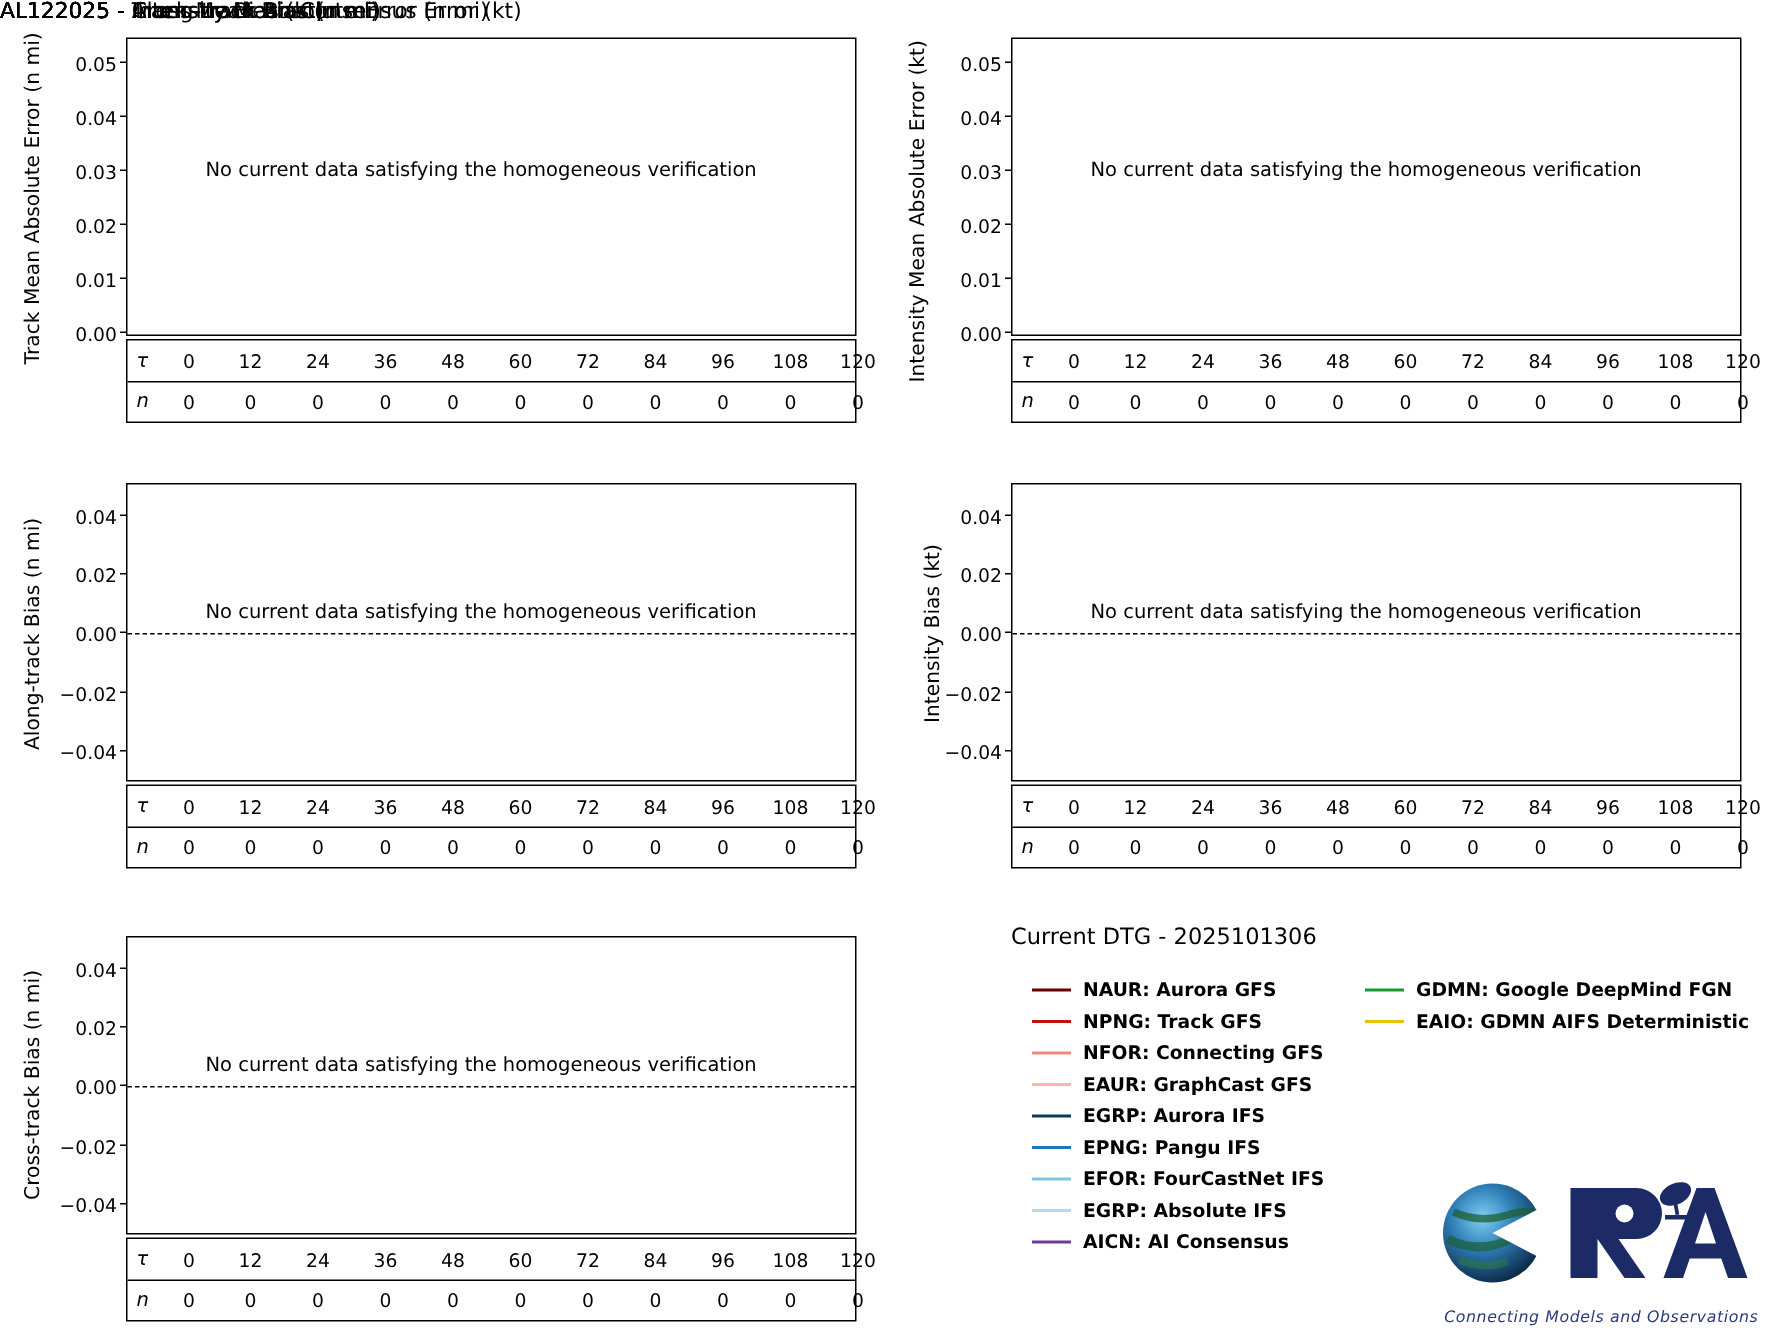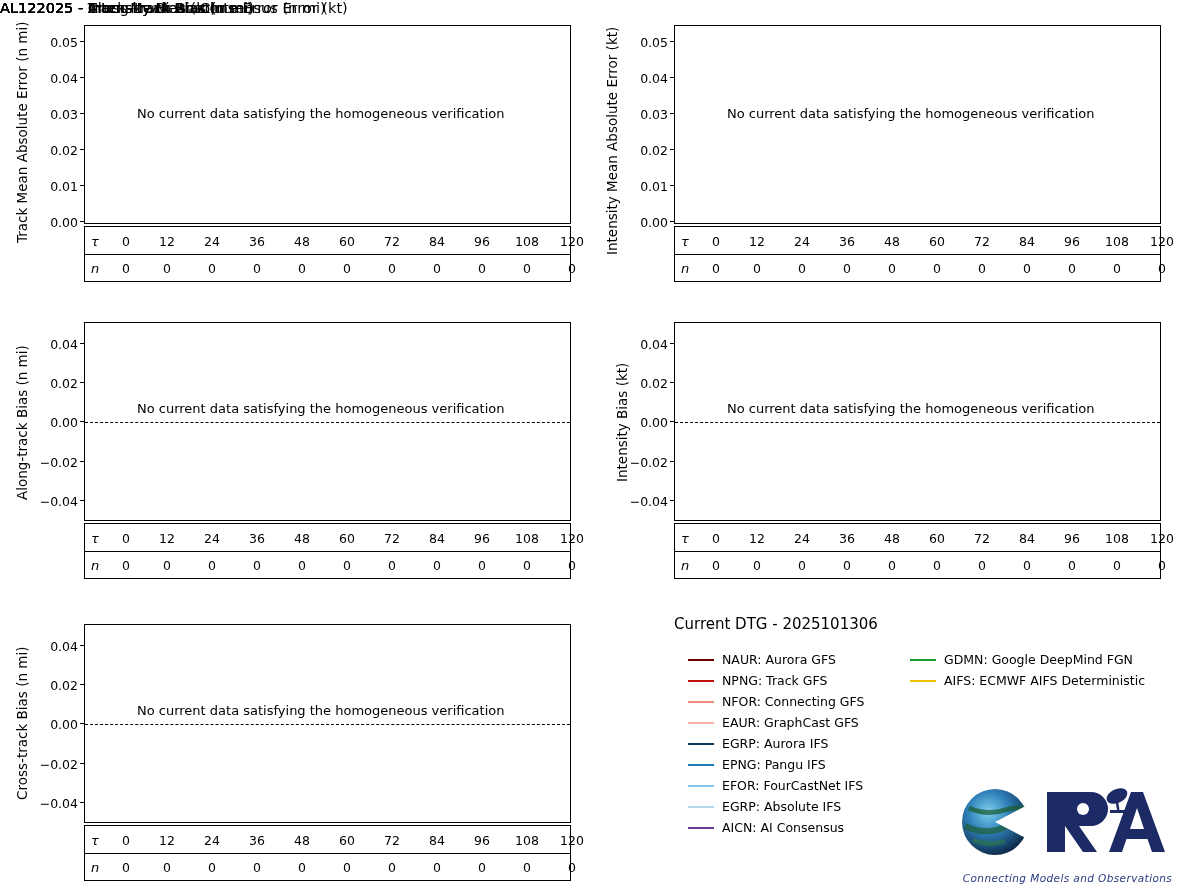--- a/index.html
+++ b/index.html
@@ -400,21 +400,21 @@
       <div class="tbl-cell" style="left:339px; width:26px;">0</div>
       <div class="tbl-cell" style="left:384px; width:26px;">0</div>
       <div class="tbl-cell" style="left:424px; width:36px;">0</div>
       <div class="tbl-cell" style="left:469px; width:36px;">0</div>
     </div>
   </div>
 </div>
 
 <div class="dtg-title" style="left:674px; top:615px;">Current DTG - 2025101306</div>
 
-<div class="legend" style="left:688px; top:652px; width:480px; height:190px;">
+<div class="legend" style="left:688px; top:652px; width:480px; height:190px;font-weight:bold;">
 
   <div class="legend-item" style="left:0px; top:0px;">
     <span class="legend-line" style="background:#6b0000;"></span>
     <span class="legend-text">NAUR: Aurora GFS</span>
   </div>
   <div class="legend-item" style="left:0px; top:21px;">
     <span class="legend-line" style="background:#c0120c;"></span>
     <span class="legend-text">NPNG: Track GFS</span>
   </div>
   <div class="legend-item" style="left:0px; top:42px;">
@@ -445,21 +445,21 @@
     <span class="legend-line" style="background:#6a3d9a;"></span>
     <span class="legend-text">AICN: AI Consensus</span>
   </div>
 
   <div class="legend-item" style="left:222px; top:0px;">
     <span class="legend-line" style="background:#169b2e;"></span>
     <span class="legend-text">GDMN: Google DeepMind FGN</span>
   </div>
   <div class="legend-item" style="left:222px; top:21px;">
     <span class="legend-line" style="background:#e8c400;"></span>
-    <span class="legend-text">AIFS: ECMWF AIFS Deterministic</span>
+    <span class="legend-text">EAIO: GDMN AIFS Deterministic</span>
   </div>
 </div>
 
 <div class="logo">
   <svg width="225" height="96" viewBox="0 0 225 96">
     <defs>
       <radialGradient id="globeg" cx="40%" cy="35%" r="70%">
         <stop offset="0%" stop-color="#7fd0f0"></stop>
         <stop offset="45%" stop-color="#2f7fb8"></stop>
         <stop offset="100%" stop-color="#0a2340"></stop>

